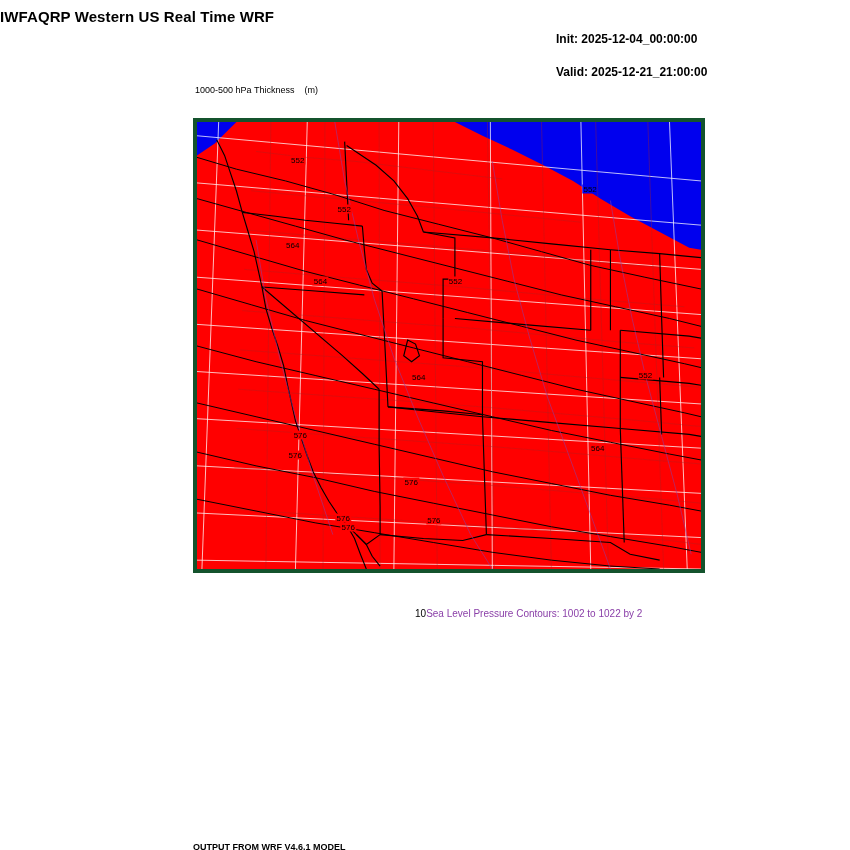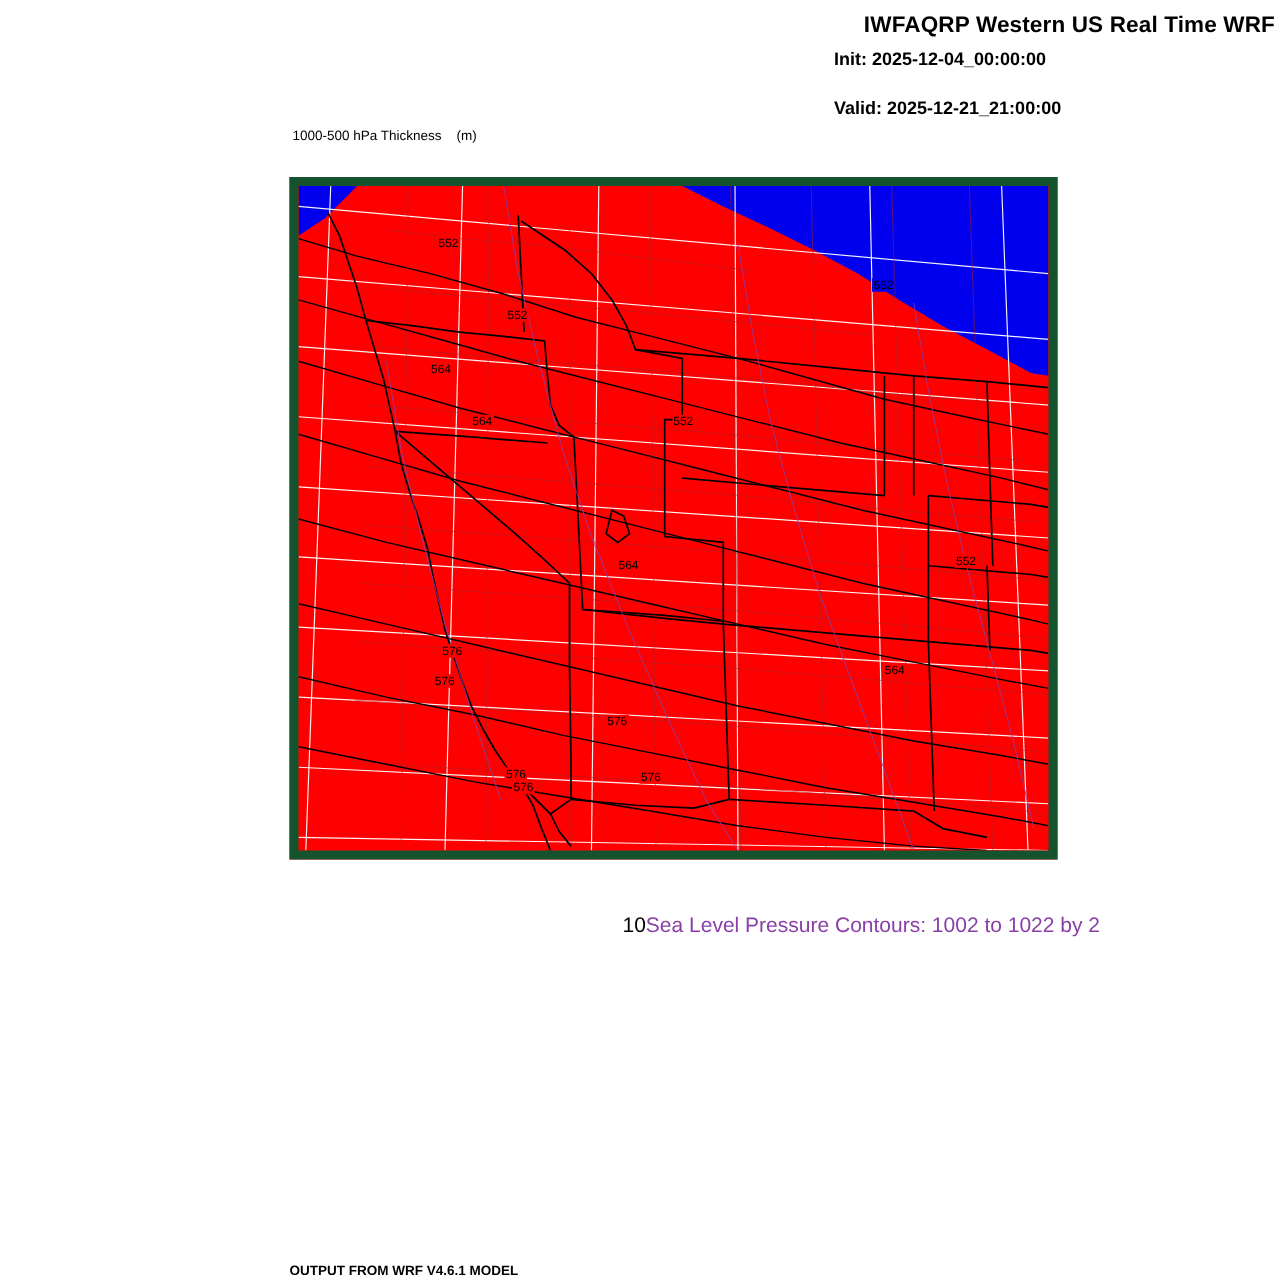--- a/index.html
+++ b/index.html
@@ -14,21 +14,21 @@
     font-family: "Liberation Sans", sans-serif;
     color: #000000;
     overflow: hidden;
   }
 
   .abs { position: absolute; }
 
   
   #title {
     left: 0; right: 0; top: 8px;
-    text-align: right;
+    text-align: left;
     font-size: 15px;
     font-weight: bold;
     letter-spacing: 0.1px;
   }
   #init-block {
     left: 556px; top: 12px;
     font-size: 12px;
     font-weight: bold;
     line-height: 11px;
     white-space: pre;
@@ -39,21 +39,21 @@
     left: 195px; top: 62px;
     font-size: 9px;
     line-height: 11.5px;
     white-space: pre;
   }
 
   
   #map-frame {
     left: 193px; top: 118px;
     width: 512px; height: 455px;
-    border: 6px solid #14532d;
+    border: 4px solid #14532d;
     box-sizing: border-box;
     overflow: hidden;
     background: #ff0000;
     padding-left: 40px;
   }
   #map-inner {
     position: absolute;
     inset: 0;
   }
 
@@ -91,21 +91,21 @@
     padding: 0 1px;
     transform: translate(-50%, -50%);
     white-space: nowrap;
     line-height: 9px;
   }
   .clabel.onblue { background: #0000ee; color: #000000; }
 
   
   #slp-note {
     left: 415px; top: 608px;
-    font-size: 14px;
+    font-size: 10px;
     white-space: nowrap;
   }
   #slp-note .lead { color: #000000; }
   #slp-note .purple { color: #8a3fa8; }
 
   #output-block {
     left: 193px; top: 820px;
     font-size: 9px;
     font-weight: bold;
     line-height: 11px;

